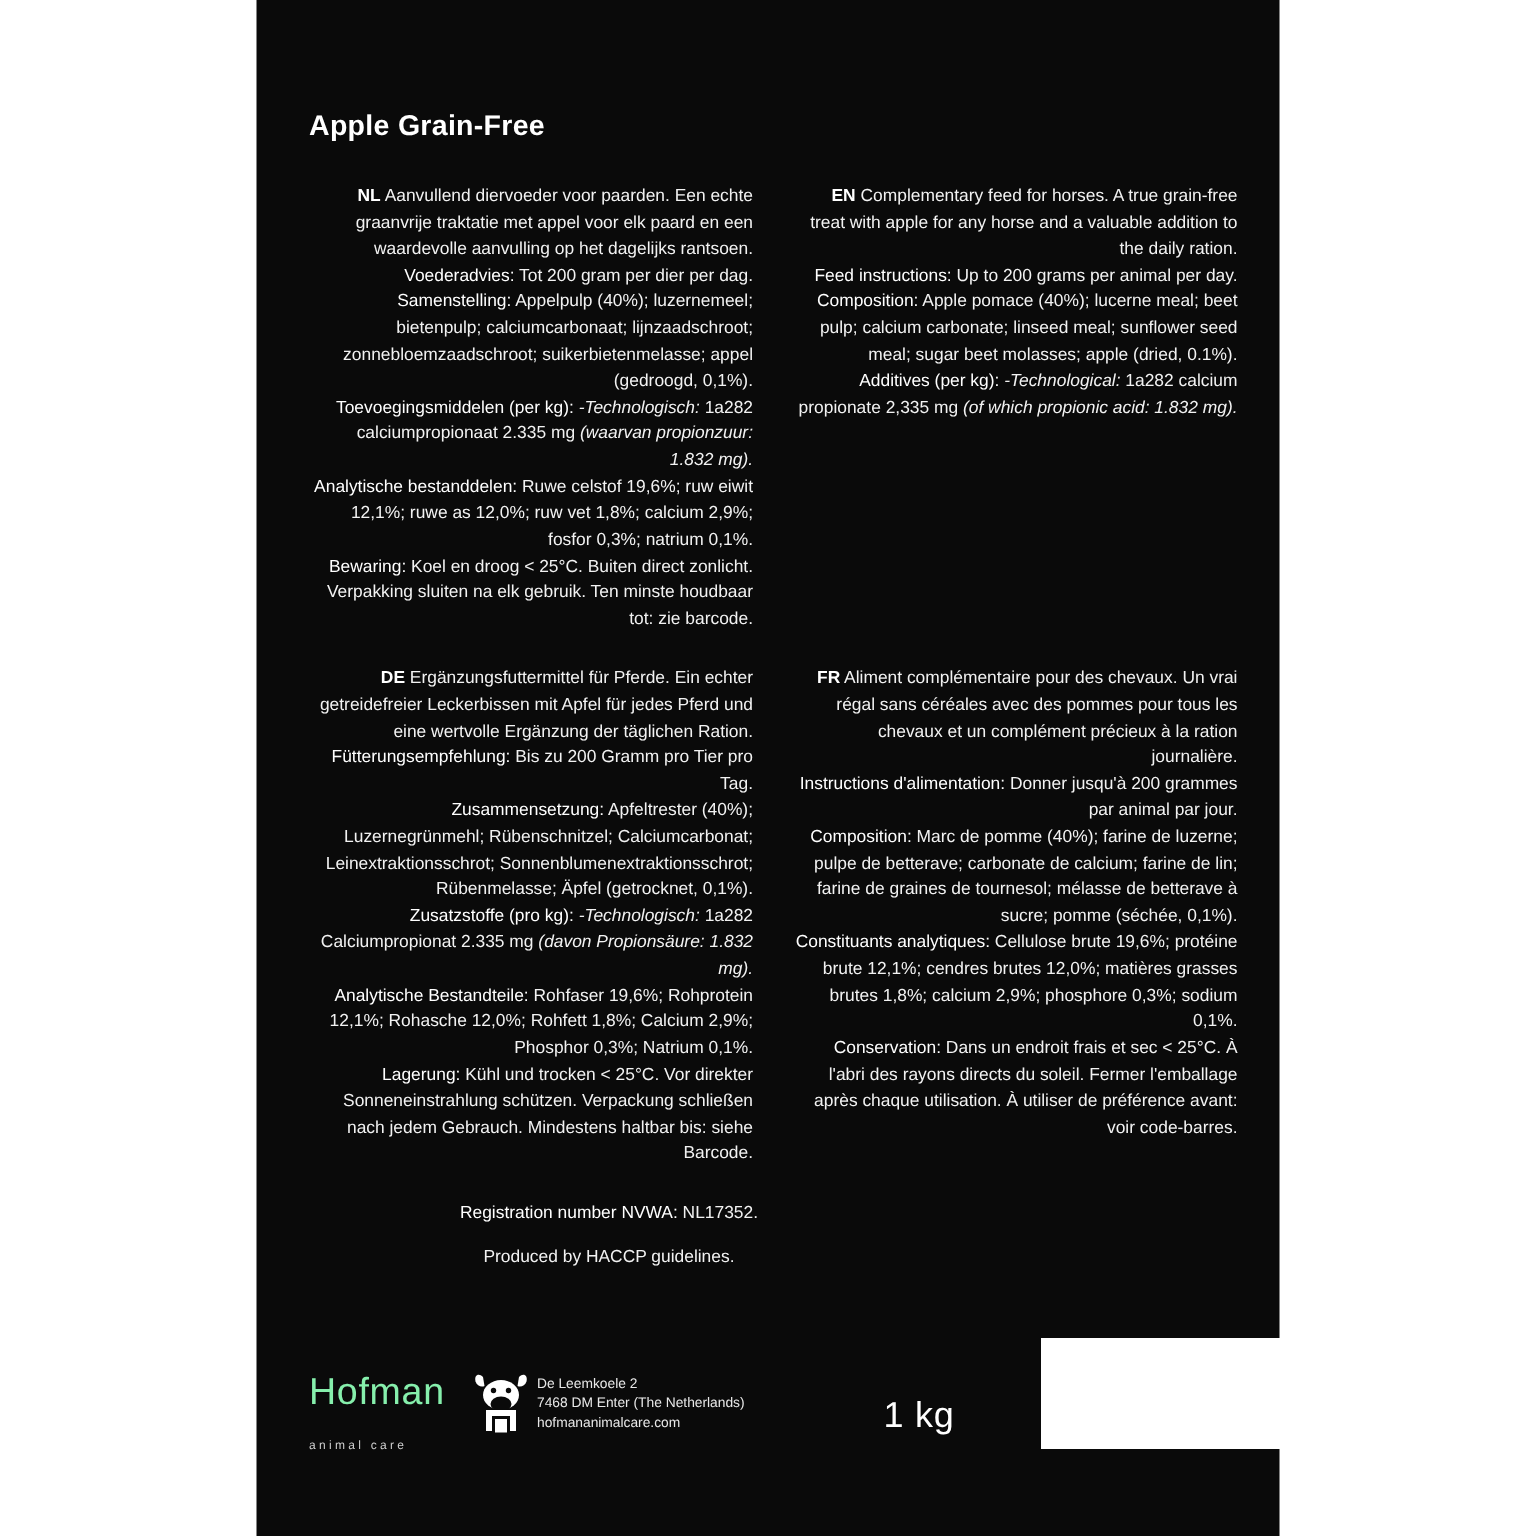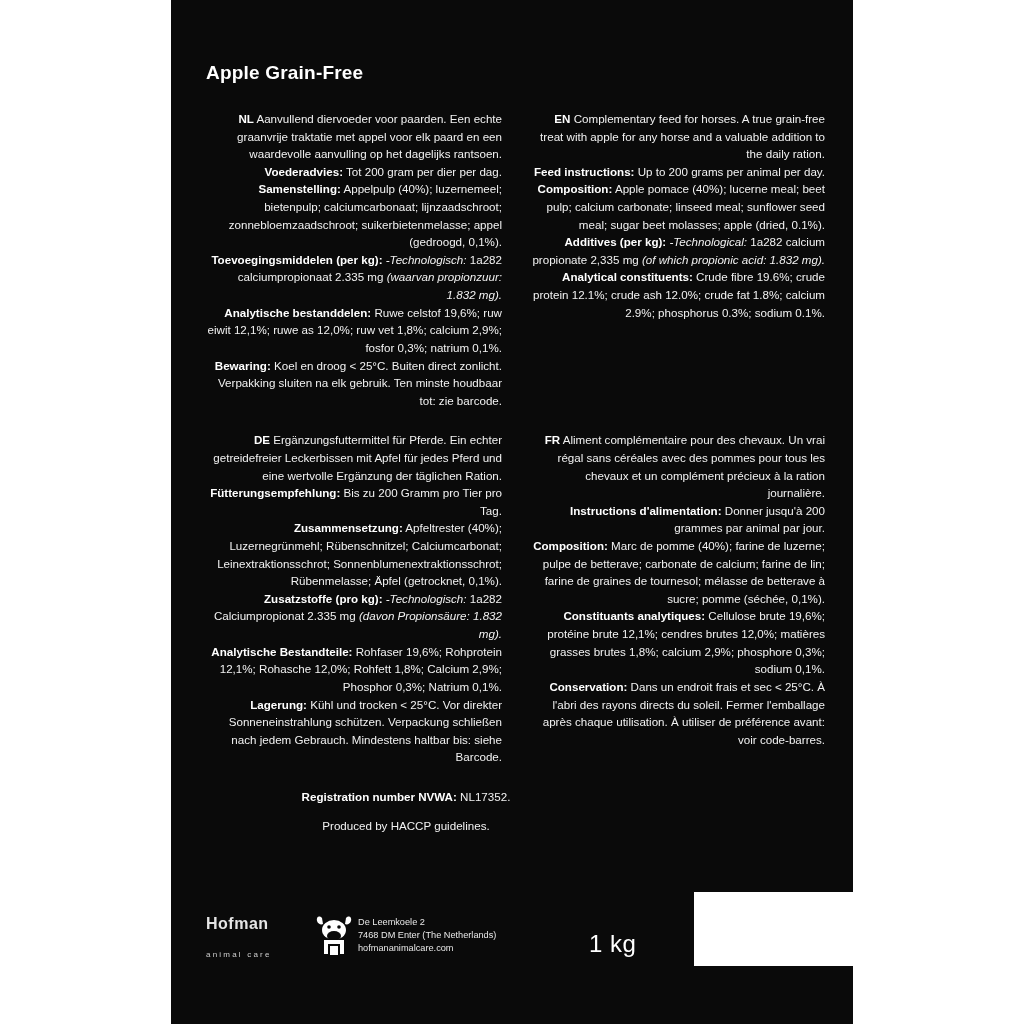--- a/index.html
+++ b/index.html
@@ -32,21 +32,21 @@
     position: absolute;
     left: 35px;
     top: 58px;
     width: 620px;
     height: 930px;
   }
   .title {
     font-size: 19px;
     font-weight: bold;
     letter-spacing: 0.2px;
-    margin: 4px 0 26px 0;
+    margin: 16px 0 26px 0;
     color: #ffffff;
   }
   .cols {
     position: relative;
     width: 620px;
     text-align: right;
   }
   .row {
     display: flex;
     gap: 27px;
@@ -55,21 +55,21 @@
   .col {
     width: 296px;
     font-size: 11.6px;
     line-height: 1.52;
     color: #f2f2f2;
   }
   .col p {
     margin: 0 0 0 0;
   }
   .b {
-    font-weight: bold;
+    font-weight: normal;
     color: #ffffff;
   }
   .i {
     font-style: italic;
   }
   .lang {
     font-weight: bold;
     color: #ffffff;
   }
   .reg {
@@ -87,24 +87,24 @@
     width: 620px;
     height: 80px;
   }
   .brand {
     position: absolute;
     left: 0px;
     top: 10px;
     width: 110px;
   }
   .brand-name {
-    font-size: 16px;
-    font-weight: bold;
+    font-size: 25px;
+    font-weight: normal;
     letter-spacing: 0.5px;
-    color: #e5e5e5;
+    color: #86efac;
     line-height: 1;
   }
   .brand-sub {
     font-size: 8px;
     letter-spacing: 2.2px;
     color: #cfcfcf;
     margin-top: 18px;
   }
   .cow {
     position: absolute;
@@ -159,21 +159,20 @@
             <p><span class="b">Toevoegingsmiddelen (per kg):</span><span class="i"> -Technologisch:</span><span> 1a282 calciumpropionaat 2.335 mg </span><span class="i">(waarvan propionzuur: 1.832 mg).</span></p>
             <p><span class="b">Analytische bestanddelen:</span><span> Ruwe celstof 19,6%; ruw eiwit 12,1%; ruwe as 12,0%; ruw vet 1,8%; calcium 2,9%; fosfor 0,3%; natrium 0,1%.</span></p>
             <p><span class="b">Bewaring:</span><span> Koel en droog &lt; 25°C. Buiten direct zonlicht. Verpakking sluiten na elk gebruik. Ten minste houdbaar tot: zie barcode.</span></p>
           </div>
 
           <div class="col">
             <p><span class="lang">EN</span><span> Complementary feed for horses. A true grain-free treat with apple for any horse and a valuable addition to the daily ration.</span></p>
             <p><span class="b">Feed instructions:</span><span> Up to 200 grams per animal per day.</span></p>
             <p><span class="b">Composition:</span><span> Apple pomace (40%); lucerne meal; beet pulp; calcium carbonate; linseed meal; sunflower seed meal; sugar beet molasses; apple (dried, 0.1%).</span></p>
             <p><span class="b">Additives (per kg):</span><span class="i"> -Technological:</span><span> 1a282 calcium propionate 2,335 mg </span><span class="i">(of which propionic acid: 1.832 mg).</span></p>
-            <p><span class="b">Analytical constituents:</span><span> Crude fibre 19.6%; crude protein 12.1%; crude ash 12.0%; crude fat 1.8%; calcium 2.9%; phosphorus 0.3%; sodium 0.1%.</span></p>
           </div>
         </div>
 
         <div class="row">
           <div class="col">
             <p><span class="lang">DE</span><span> Ergänzungsfuttermittel für Pferde. Ein echter getreidefreier Leckerbissen mit Apfel für jedes Pferd und eine wertvolle Ergänzung der täglichen Ration.</span></p>
             <p><span class="b">Fütterungsempfehlung:</span><span> Bis zu 200 Gramm pro Tier pro Tag.</span></p>
             <p><span class="b">Zusammensetzung:</span><span> Apfeltrester (40%); Luzernegrünmehl; Rübenschnitzel; Calciumcarbonat; Leinextraktionsschrot; Sonnenblumenextraktionsschrot; Rübenmelasse; Äpfel (getrocknet, 0,1%).</span></p>
             <p><span class="b">Zusatzstoffe (pro kg):</span><span class="i"> -Technologisch:</span><span> 1a282 Calciumpropionat 2.335 mg </span><span class="i">(davon Propionsäure: 1.832 mg).</span></p>
             <p><span class="b">Analytische Bestandteile:</span><span> Rohfaser 19,6%; Rohprotein 12,1%; Rohasche 12,0%; Rohfett 1,8%; Calcium 2,9%; Phosphor 0,3%; Natrium 0,1%.</span></p>

